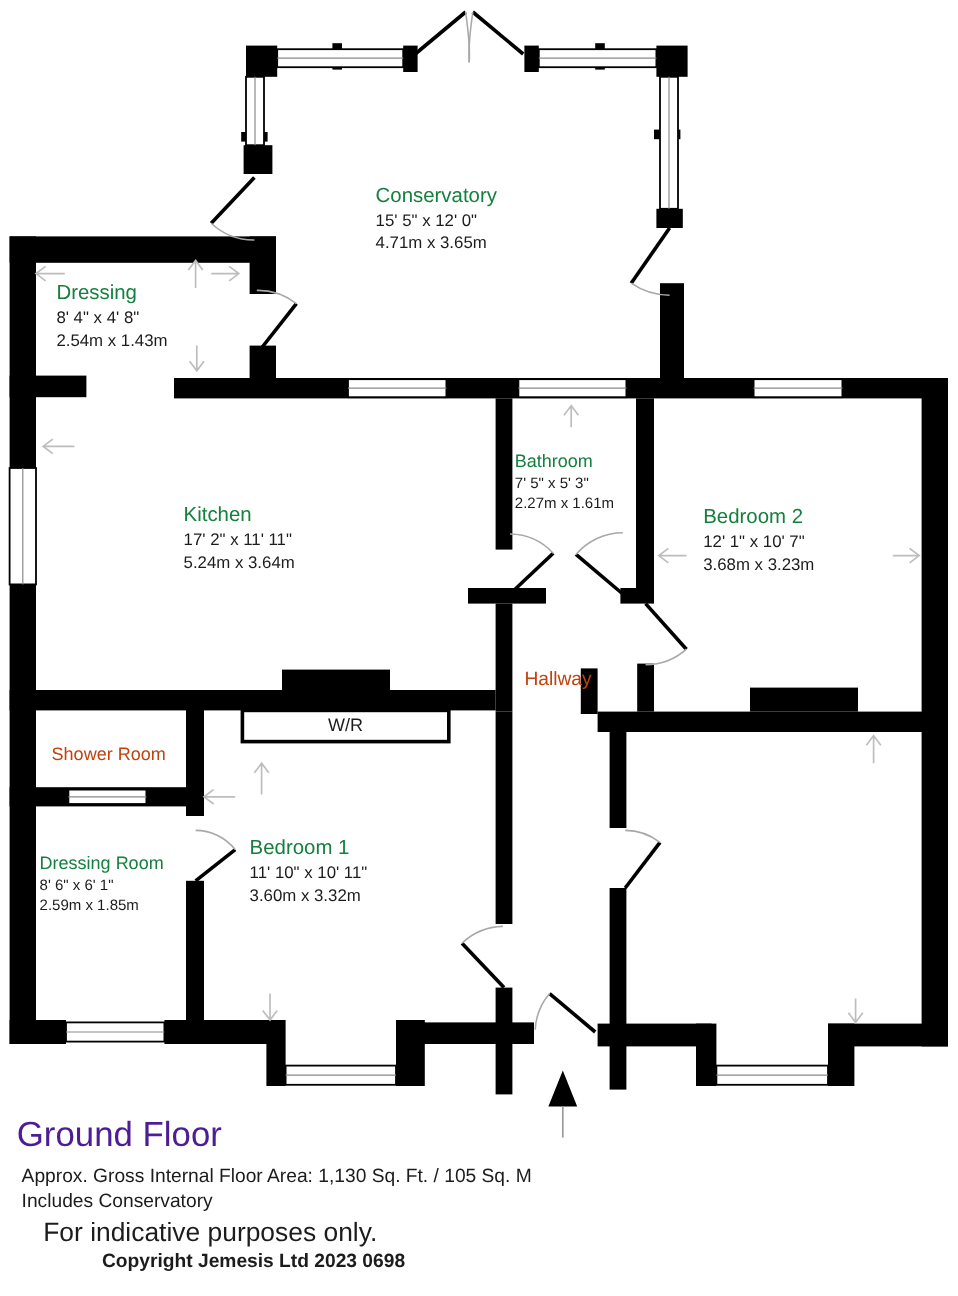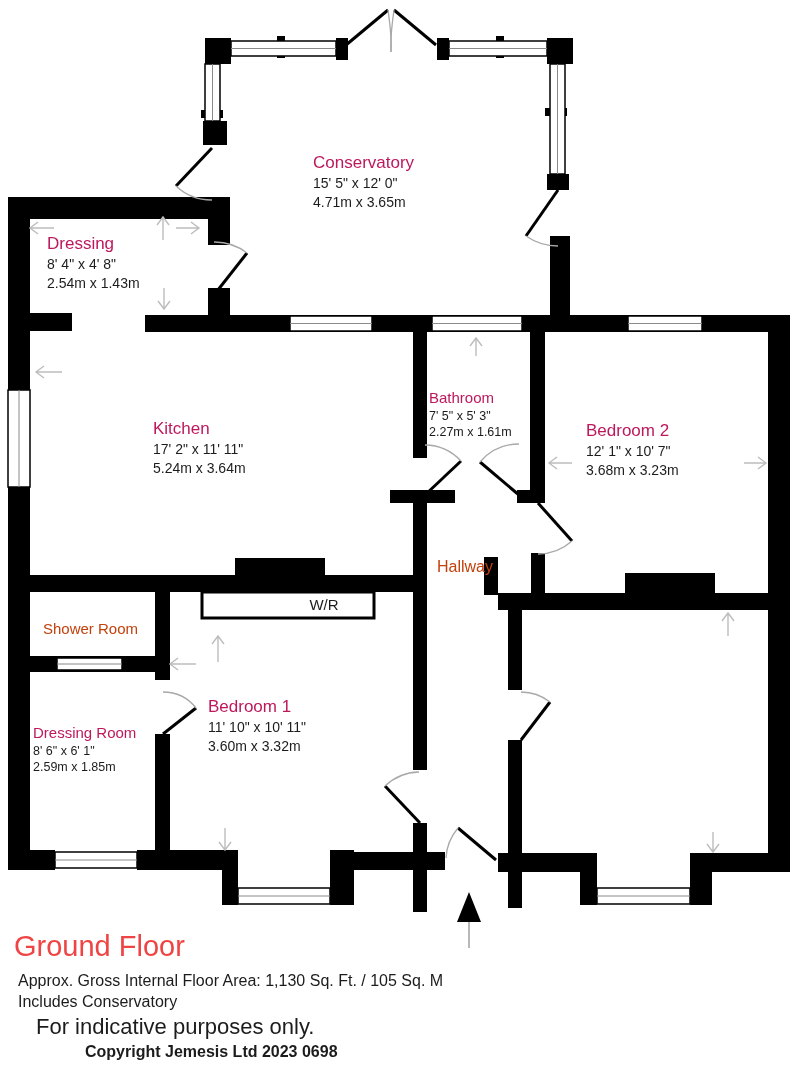--- a/index.html
+++ b/index.html
@@ -2,28 +2,28 @@
 <html><head>
 <meta charset="utf-8">
 <style>
   html,body{margin:0;padding:0;background:#ffffff;}
   #stage{
     position:relative;width:798px;height:1080px;background:#ffffff;
     font-family:"Liberation Sans", sans-serif;color:#1c1c1c;overflow:hidden;
   }
   #plan-svg{position:absolute;left:0;top:0;}
   .room-label{position:absolute;white-space:nowrap;line-height:1.32;}
-  .room-label .rname{display:block;font-size:17px;color:#be185d;}
+  .room-label .rname{display:block;font-size:17px;color:#15803d;}
   .room-label .rdim{display:block;font-size:14px;color:#1c1c1c;}
-  .room-label.small .rname{font-size:15px;margin-top:13px;}
+  .room-label.small .rname{font-size:15px;}
   .room-label.small .rdim{font-size:12.5px;}
   .plain-label{position:absolute;font-size:16px;color:#c2410c;white-space:nowrap;}
   #wr-label{position:absolute;left:202px;top:592px;width:172px;height:26px;
-    line-height:26px;text-align:center;font-size:15px;margin-left:36px;}
-  #floor-title{position:absolute;left:14px;top:930px;font-size:29px;color:#ef4444;}
+    line-height:26px;text-align:center;font-size:15px;}
+  #floor-title{position:absolute;left:14px;top:930px;font-size:29px;color:#4c1d95;}
   #area-line{position:absolute;left:18px;top:972px;font-size:16px;}
   #includes-line{position:absolute;left:18px;top:993px;font-size:16px;}
   #indicative-line{position:absolute;left:36px;top:1014px;font-size:22px;}
   #copyright-line{position:absolute;left:85px;top:1043px;font-size:16px;font-weight:bold;}
   .wall{fill:#000000;stroke:none;}
   .win{fill:#ffffff;stroke:#000000;stroke-width:1.5;}
   .winline{stroke:#8a8a8a;stroke-width:1;}
   .leaf{stroke:#000000;stroke-width:3;fill:none;}
   .arc{stroke:#a8a8a8;stroke-width:1.3;fill:none;}
   .dim{stroke:#bdbdbd;stroke-width:1.4;fill:none;}

